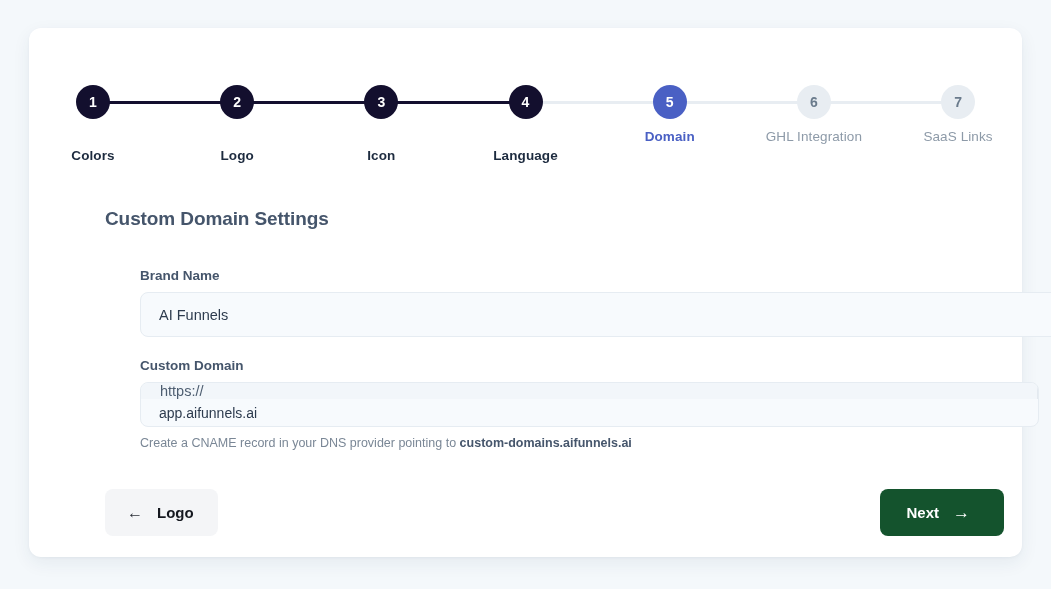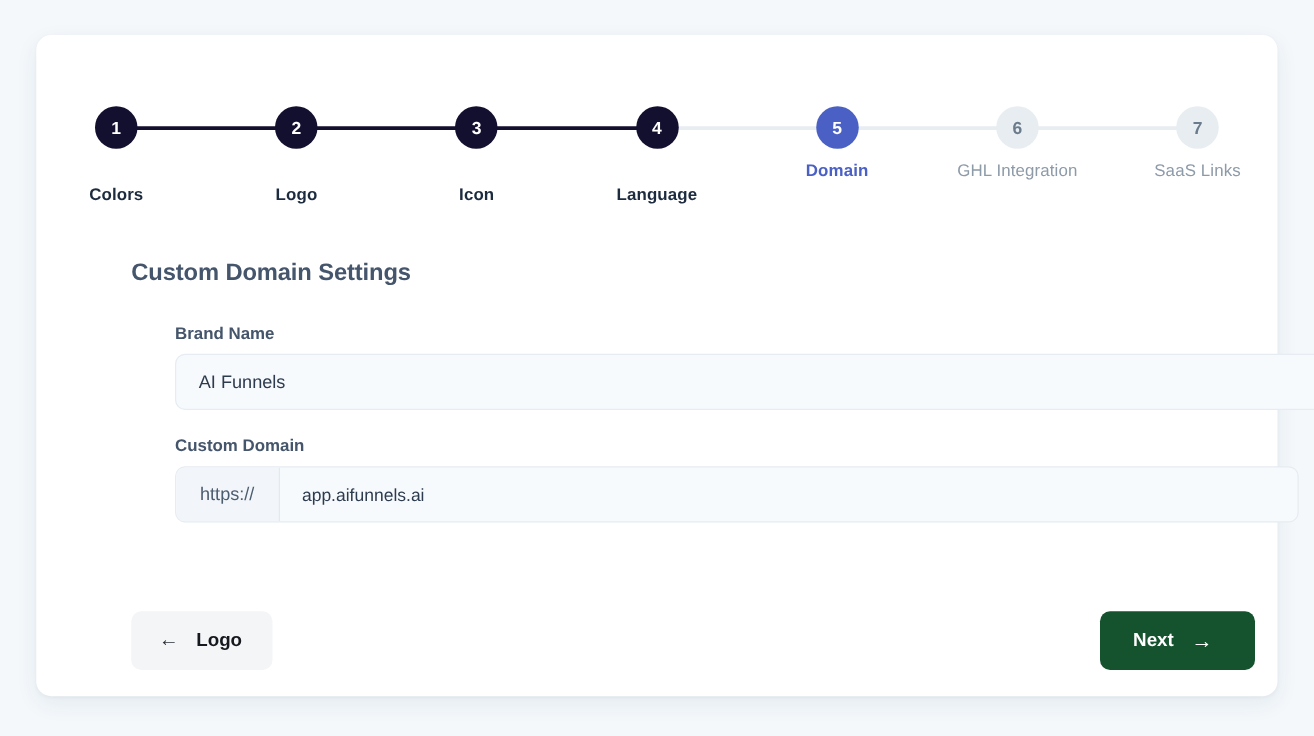--- a/index.html
+++ b/index.html
@@ -111,21 +111,21 @@
     left: 76px;
     top: 180px;
     width: 899px;
   }
 
   .page-title {
     font-size: 19px;
     font-weight: bold;
     color: #45556b;
     letter-spacing: -0.1px;
-    margin-bottom: 29px;
+    margin-bottom: 38px;
   }
 
   .field-label {
     font-size: 13.5px;
     font-weight: bold;
     color: #45556b;
     margin-bottom: 9px;
   }
 
   .input-box {
@@ -145,20 +145,21 @@
 
   .input-group {
     width: 899px;
     height: 45px;
     background: #f7fafd;
     border: 1px solid #e6ecf2;
     border-radius: 8px;
     display: flex;
     align-items: stretch;
     overflow: hidden;
+    flex-direction: column;
   }
 
   .input-prefix {
     display: flex;
     align-items: center;
     padding: 0 19px;
     background: #f2f6fa;
     border-right: 1px solid #e3e9ef;
     font-size: 14.5px;
     color: #4d5d70;
@@ -280,20 +281,21 @@
       <div class="field-label">Brand Name</div>
       <div class="input-box">AI Funnels</div>
     </div>
 
     <div class="field-group">
       <div class="field-label">Custom Domain</div>
       <div class="input-group">
         <div class="input-prefix">https://</div>
         <div class="input-value">app.aifunnels.ai</div>
       </div>
+      <div class="helper-text"><span>Create a CNAME record in your DNS provider pointing to </span><b>custom-domains.aifunnels.ai</b></div>
     </div>
 
   </div>
 
   <div class="footer">
     <button class="btn btn-back">
       <span class="arrow">←</span>
       <span>Logo</span>
     </button>
     <button class="btn btn-next">

